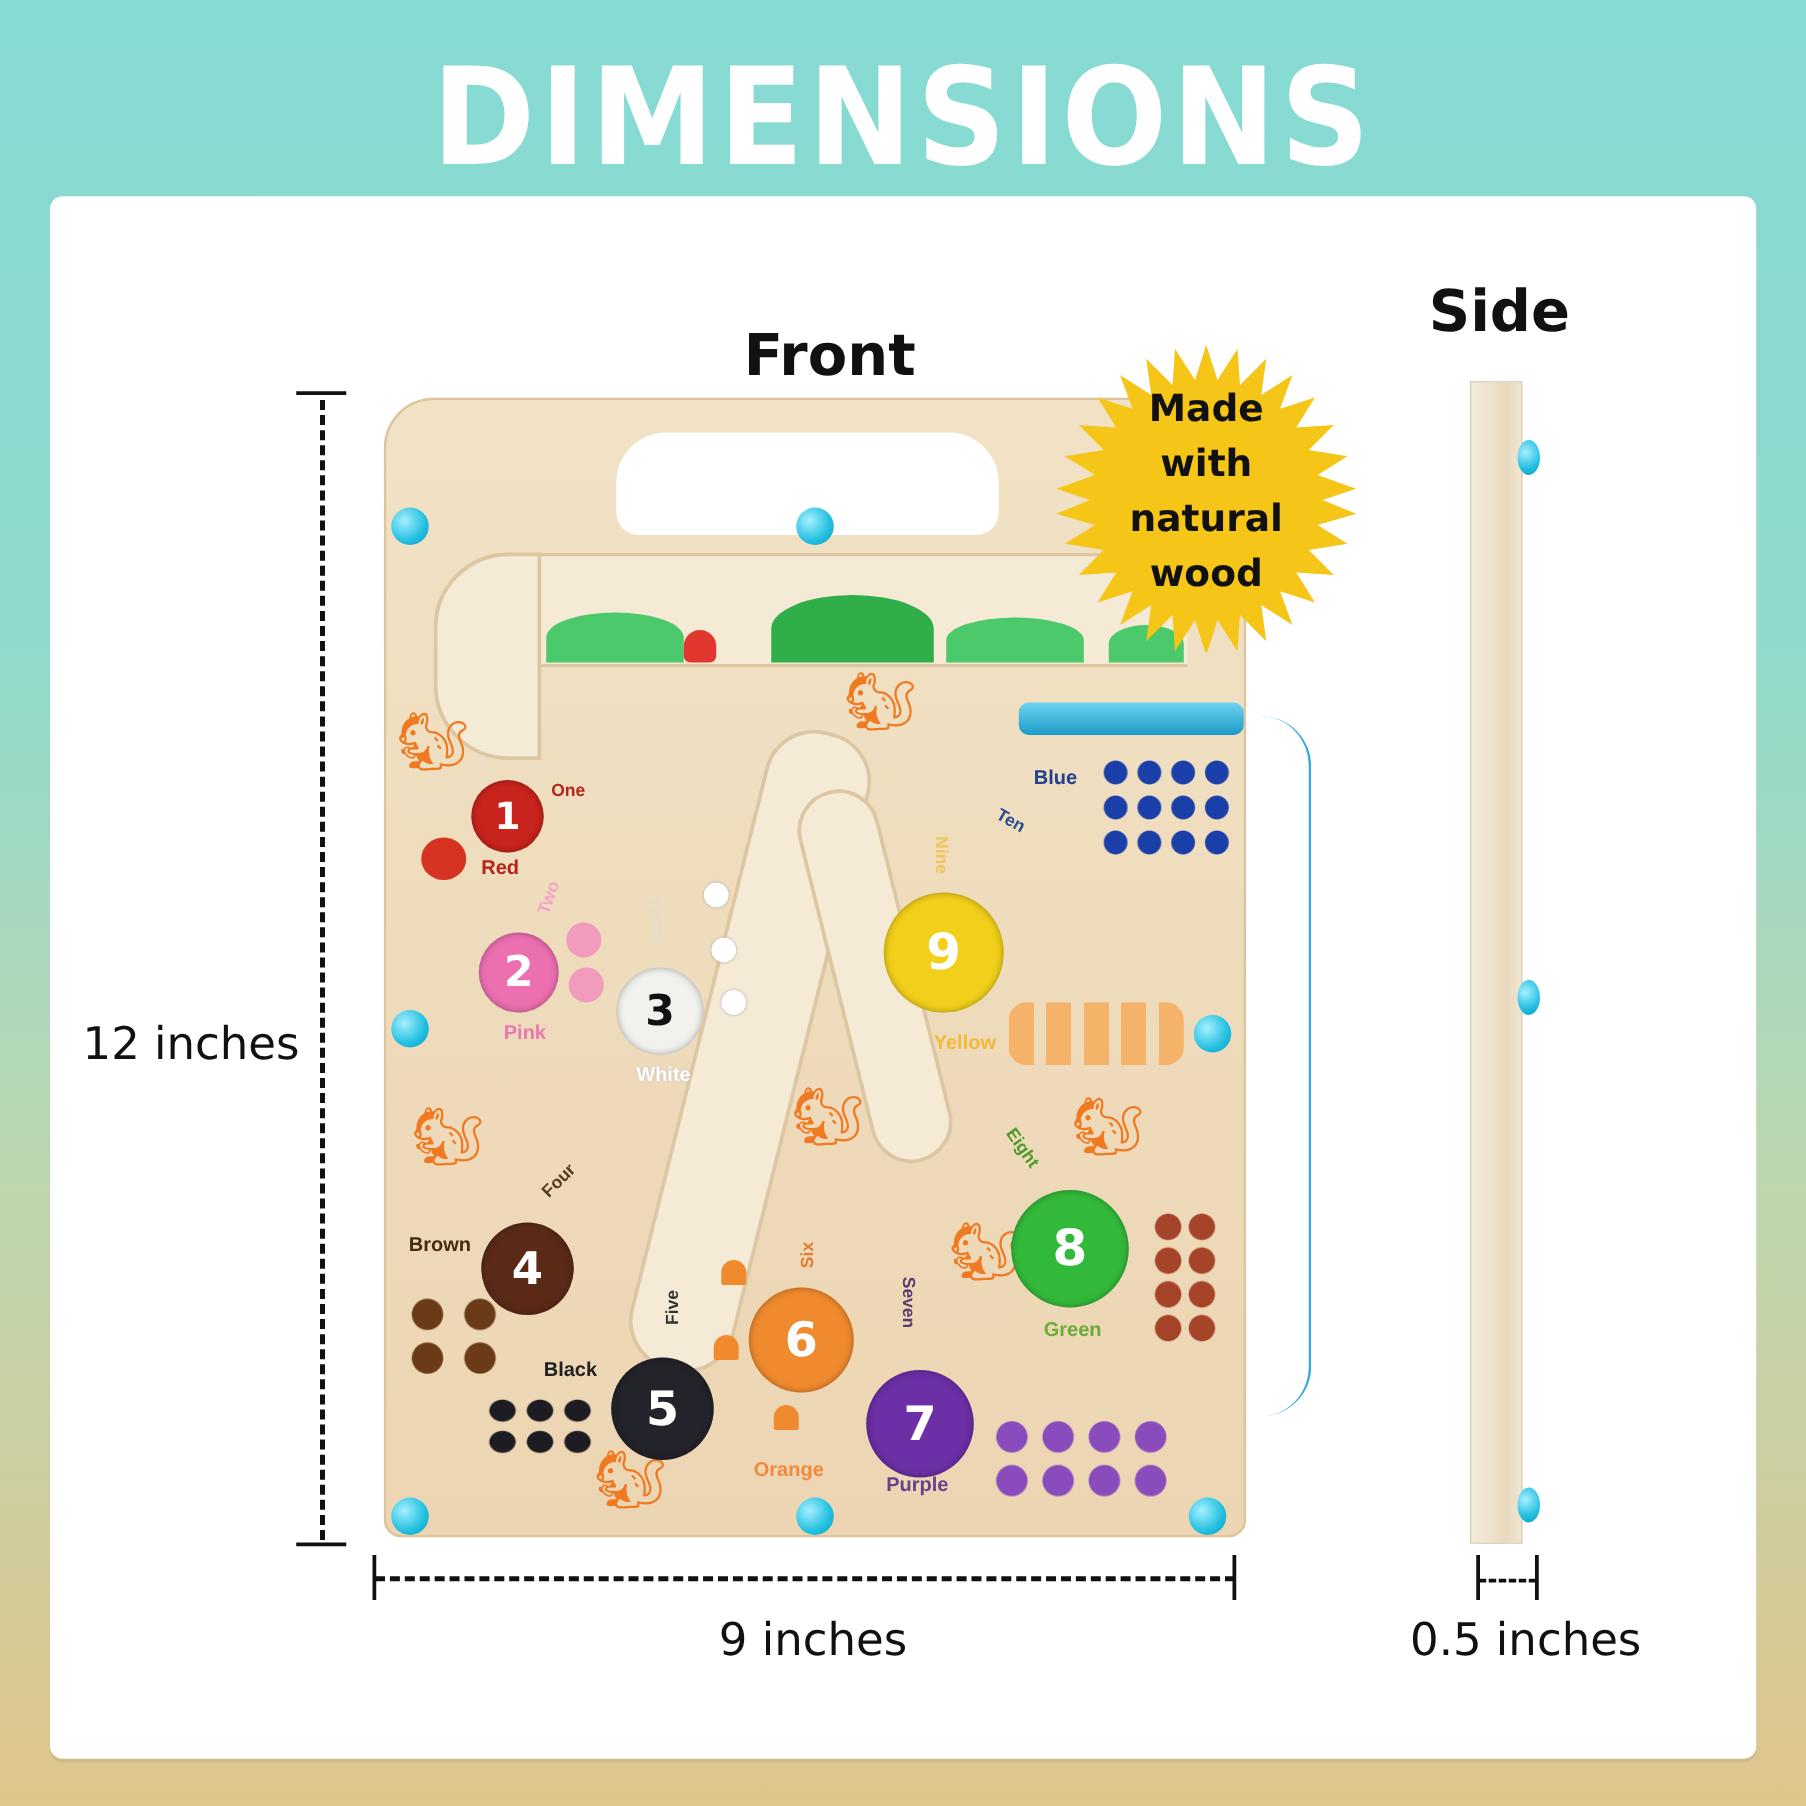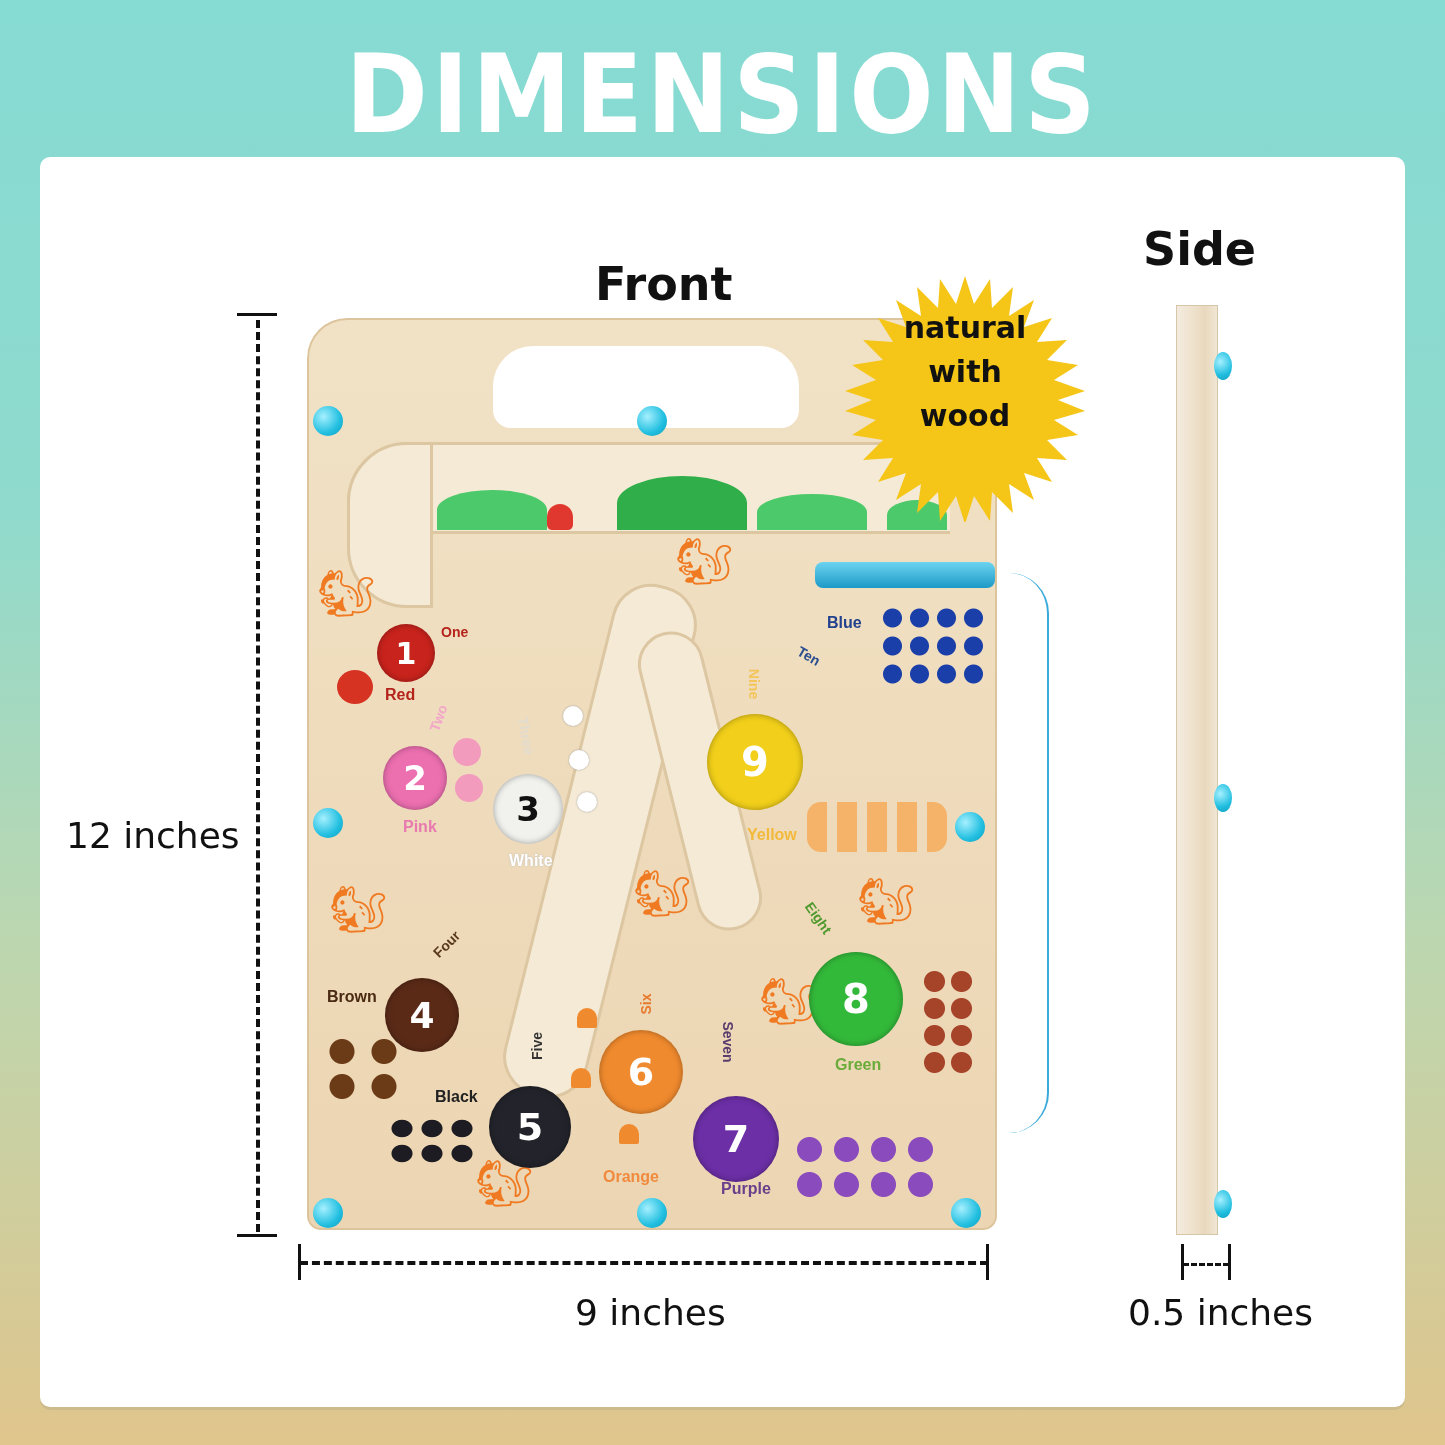--- a/index.html
+++ b/index.html
@@ -164,36 +164,37 @@
   <div class="nlabel" style="left:328px;top:678px;color:#e67a2e;transform:rotate(-90deg)">Six</div>
   <div class="clabel" style="left:296px;top:850px;color:#f08a3e">Orange</div>
   <div class="ico" style="left:270px;top:690px;width:20px;height:20px;background:#f08a2e;border-radius:50% 50% 10% 10%;"></div>
   <div class="ico" style="left:264px;top:750px;width:20px;height:20px;background:#f08a2e;border-radius:50% 50% 10% 10%;"></div>
   <div class="ico" style="left:312px;top:806px;width:20px;height:20px;background:#f08a2e;border-radius:50% 50% 10% 10%;"></div>
 
   <div class="hole" style="left:386px;top:778px;width:86px;height:86px;background:#6c2fa6;font-size:38px;">
       <span>7</span>
     </div>
   <div class="nlabel" style="left:400px;top:716px;color:#5a3c6e;transform:rotate(90deg)">Seven</div>
-  <div class="clabel" style="left:414px;top:862px;color:#6a3f8c">Purple</div>
+  <div class="clabel" style="left:402px;top:862px;color:#6a3f8c">Purple</div>
   <div class="ico" style="left:484px;top:814px;width:148px;height:70px;border-radius:10px;background:radial-gradient(circle,#8a4bbd 12px,transparent 13px) 0 0/37px 35px;"></div>
 
   <div class="hole" style="left:502px;top:634px;width:94px;height:94px;background:#33b93a;font-size:40px;">
       <span>8</span>
     </div>
   <div class="nlabel" style="left:494px;top:592px;color:#4f9a2e;transform:rotate(55deg)">Eight</div>
   <div class="clabel" style="left:528px;top:738px;color:#6bab3a">Green</div>
   <div class="ico" style="left:614px;top:650px;width:54px;height:110px;border-radius:10px;background:radial-gradient(circle,#a6442a 10px,transparent 11px) 0 0/27px 27px;"></div>
 </div>
 
 <svg class="burst" viewBox="0 0 246 246">
   <polygon fill="#f5c518" points="123,0 132,28 148,3 150,32 171,11 167,40 192,24 182,51 210,42 195,66 225,64 205,84 236,89 212,104 243,115 216,124 243,135 212,144 236,159 205,164 225,184 195,182 210,206 182,197 192,224 167,208 171,237 150,216 148,245 132,220 123,248 114,220 98,245 96,216 75,237 79,208 54,224 64,197 36,206 51,182 21,184 41,164 10,159 34,144 3,135 30,124 3,115 34,104 10,89 41,84 21,64 51,66 36,42 64,51 54,24 79,40 75,11 96,32 98,3 114,28"></polygon>
 </svg>
 <div class="burst-text">
+  <div>Made</div>
+  <div>with</div>
   <div>natural</div>
-  <div>with</div>
   <div>wood</div>
 </div>
 
 <div class="side"></div>
 <div class="sidepeg" style="top:352px"></div>
 <div class="sidepeg" style="top:784px"></div>
 <div class="sidepeg" style="top:1190px"></div>
 
 </body></html>

